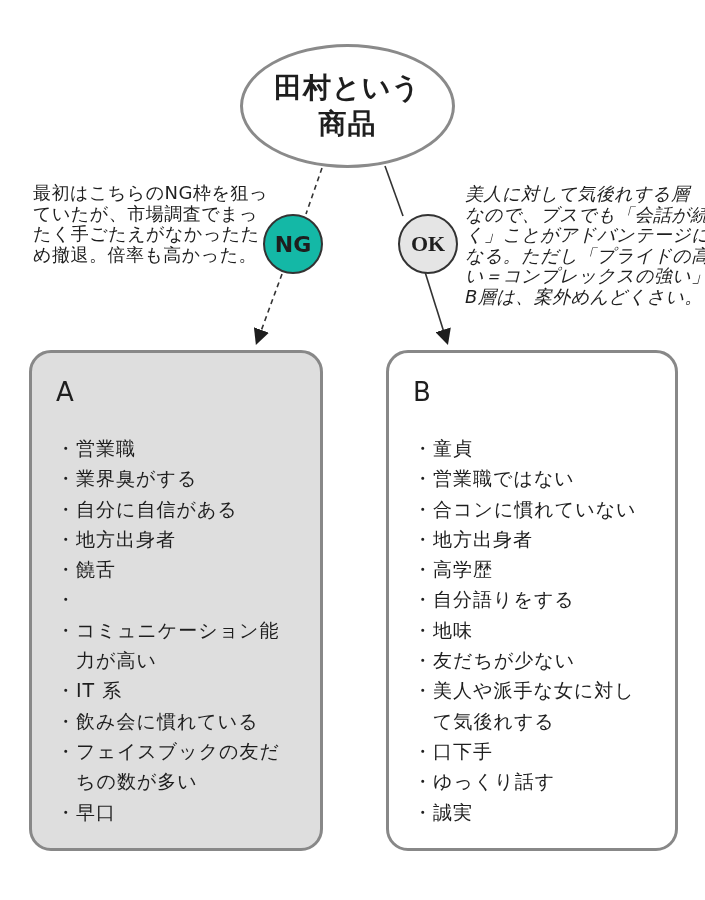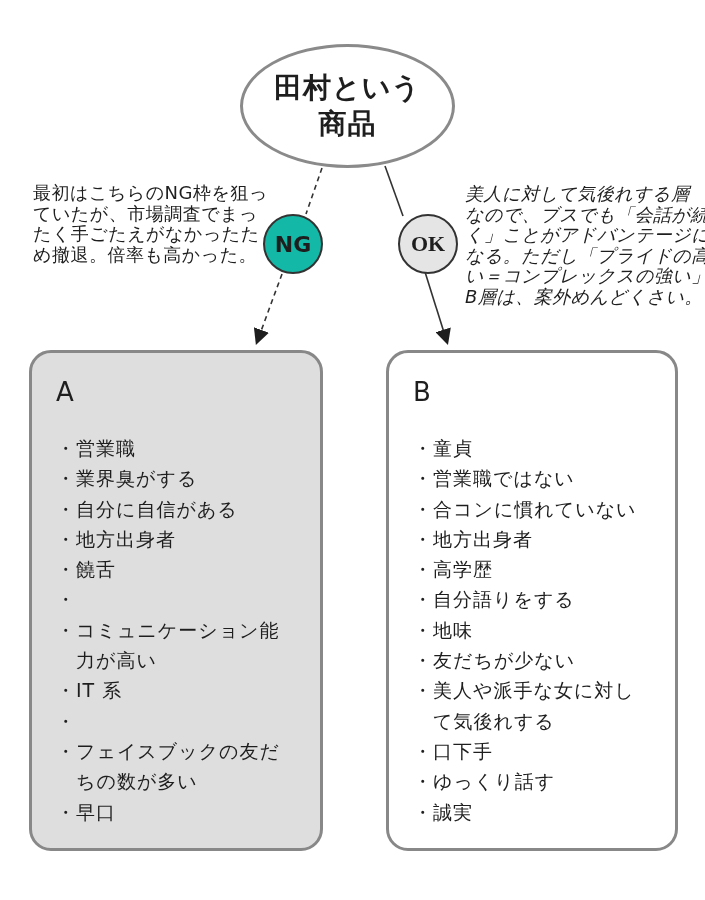--- a/index.html
+++ b/index.html
@@ -92,20 +92,21 @@
         <span class="dot">・</span>
         <span class="txt">コミュニケーション能
 力が高い</span>
       </li>
     <li>
         <span class="dot">・</span>
         <span class="txt">IT 系</span>
       </li>
     <li>
         <span class="dot">・</span>
+        <span class="txt">飲み会に慣れている</span>
       </li>
     <li>
         <span class="dot">・</span>
         <span class="txt">フェイスブックの友だ
 ちの数が多い</span>
       </li>
     <li>
         <span class="dot">・</span>
         <span class="txt">早口</span>
       </li>

